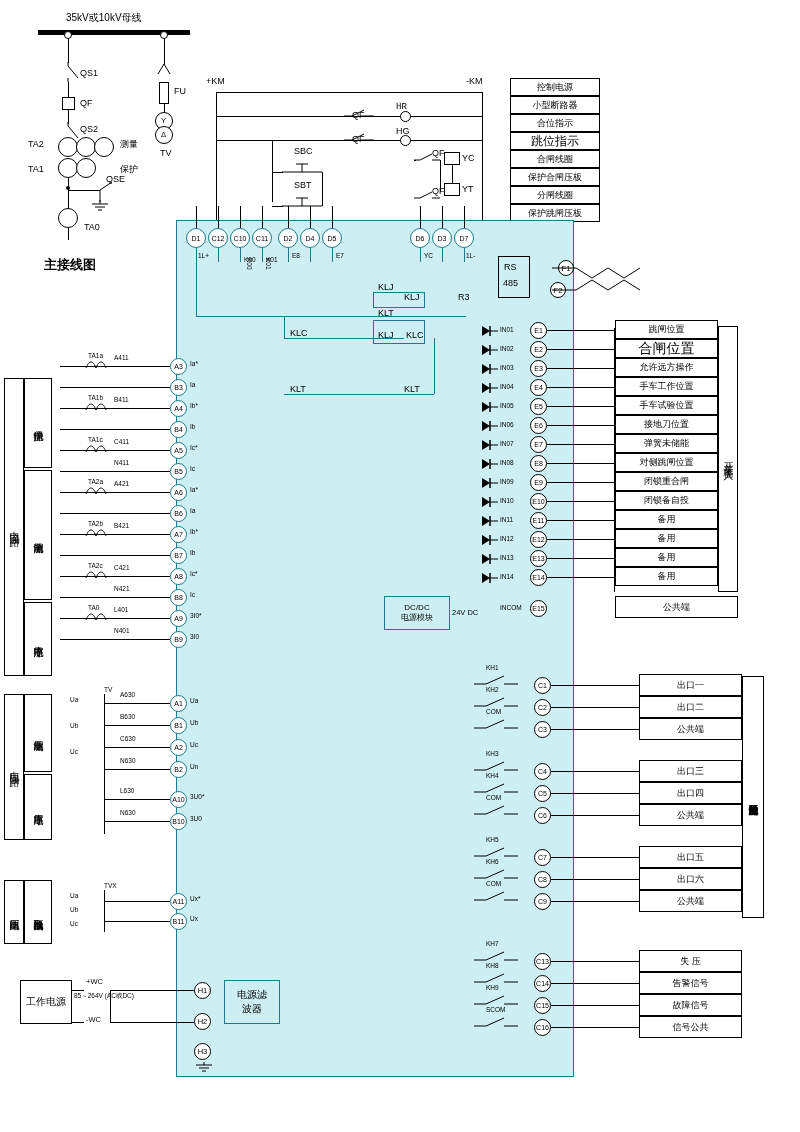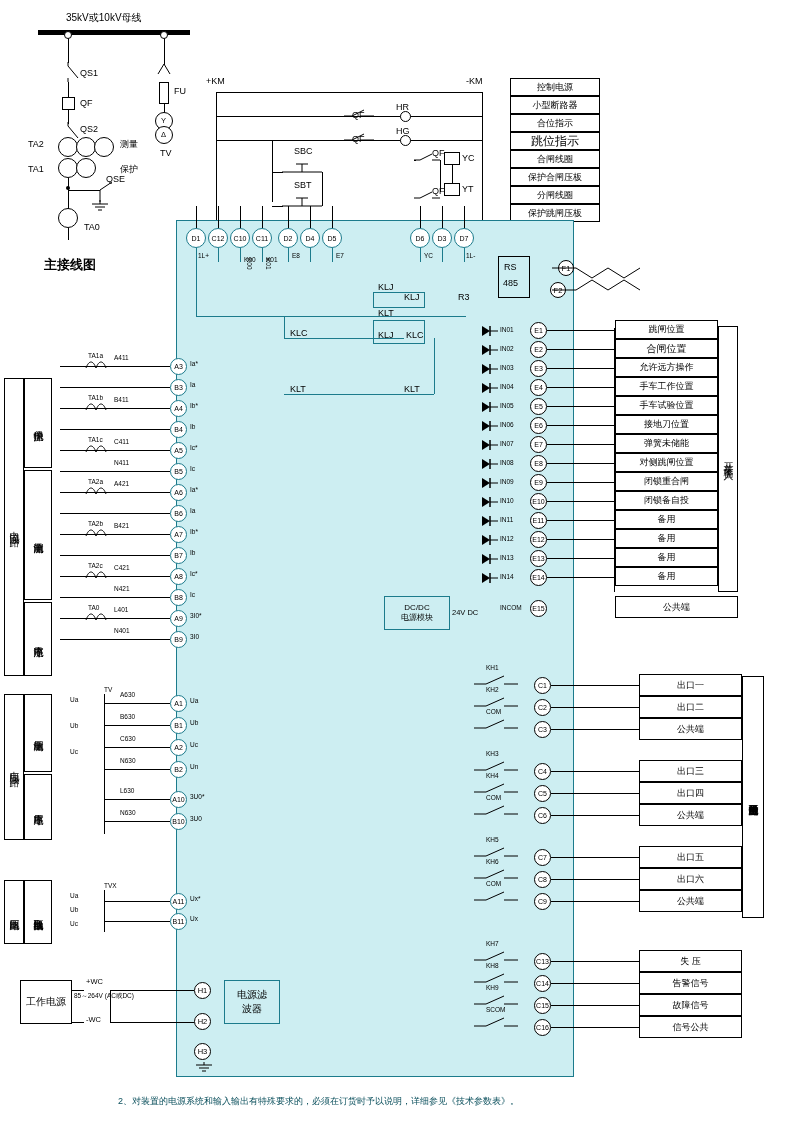--- a/index.html
+++ b/index.html
@@ -111,21 +111,21 @@
   <div class="vline" style="left:482px;top:92px;height:128px;"></div>
 
   <div class="hline" style="left:216px;top:116px;width:200px;"></div>
   <svg width="30" height="12" style="left:344px;top:110px;">
       <line x1="0" y1="6" x2="8" y2="6" stroke="#000"></line>
       <line x1="8" y1="6" x2="20" y2="0" stroke="#000"></line>
       <line x1="20" y1="6" x2="30" y2="6" stroke="#000"></line>
     </svg>
   <div class="lbl abs" style="left:352px;top:110px;">QF</div>
   <div class="circ" style="left:400px;top:111px;width:11px;height:11px;"></div>
-  <div class="lbl abs" style="left:396px;top:102px;">HR</div>
+  <div class="lbl abs" style="left:396px;top:102px;font-family:Liberation Mono, monospace;">HR</div>
   <div class="hline" style="left:411px;top:116px;width:71px;"></div>
 
   <div class="hline" style="left:216px;top:140px;width:200px;"></div>
   <svg width="30" height="12" style="left:344px;top:134px;">
       <line x1="0" y1="6" x2="8" y2="6" stroke="#000"></line>
       <line x1="8" y1="6" x2="20" y2="0" stroke="#000"></line>
       <line x1="20" y1="6" x2="30" y2="6" stroke="#000"></line>
     </svg>
   <div class="lbl abs" style="left:352px;top:134px;">QF</div>
   <div class="circ" style="left:400px;top:135px;width:11px;height:11px;"></div>
@@ -271,21 +271,21 @@
       <div class="hline" style="left:547px;top:330px;width:68px;"></div>
       <div class="cell" style="left:615px;top:320px;width:103px;height:19px;font-size:9px;">跳闸位置</div>
       <svg width="20" height="12" style="left:480px;top:344px;">
         <polygon points="2,1 2,11 10,6" fill="#000"></polygon>
         <line x1="10" y1="1" x2="10" y2="11" stroke="#000" stroke-width="1.5"></line>
         <line x1="10" y1="6" x2="18" y2="6" stroke="#000"></line>
       </svg>
       <div class="lbl xs abs" style="left:500px;top:345px;">IN02</div>
       <div class="circ" style="left:530px;top:341px;width:17px;height:17px;font-size:7px;">E2</div>
       <div class="hline" style="left:547px;top:349px;width:68px;"></div>
-      <div class="cell" style="left:615px;top:339px;width:103px;height:19px;font-size:10px;">合闸位置</div>
+      <div class="cell" style="left:615px;top:339px;width:103px;height:19px;font-size:14px;">合闸位置</div>
       <svg width="20" height="12" style="left:480px;top:363px;">
         <polygon points="2,1 2,11 10,6" fill="#000"></polygon>
         <line x1="10" y1="1" x2="10" y2="11" stroke="#000" stroke-width="1.5"></line>
         <line x1="10" y1="6" x2="18" y2="6" stroke="#000"></line>
       </svg>
       <div class="lbl xs abs" style="left:500px;top:364px;">IN03</div>
       <div class="circ" style="left:530px;top:360px;width:17px;height:17px;font-size:7px;">E3</div>
       <div class="hline" style="left:547px;top:368px;width:68px;"></div>
       <div class="cell" style="left:615px;top:358px;width:103px;height:19px;font-size:9px;">允许远方操作</div>
       <svg width="20" height="12" style="left:480px;top:382px;">
@@ -699,15 +699,14 @@
       </svg>
       <div class="lbl xs abs" style="left:486px;top:1006px;">SCOM</div>
       <div class="circ" style="left:534px;top:1019px;width:17px;height:17px;font-size:7px;">C16</div>
       <div class="hline" style="left:551px;top:1027px;width:88px;"></div>
       <div class="cell" style="left:639px;top:1016px;width:103px;height:22px;font-size:9px;">信号公共</div>
     </div>
   <div class="cell" style="left:742px;top:676px;width:22px;height:242px;">
     <span style="writing-mode:vertical-rl;font-size:10px;">出口可整定为脉冲或电平信号</span>
   </div>
 
-  <div class="note" style="left:118px;top:1094px;">2、对装置的电源系统和输入输出有特殊要求的，必须在订货时予以说明，详细参见《技术参数表》。</div>
 
 </div>
 
 </body></html>

